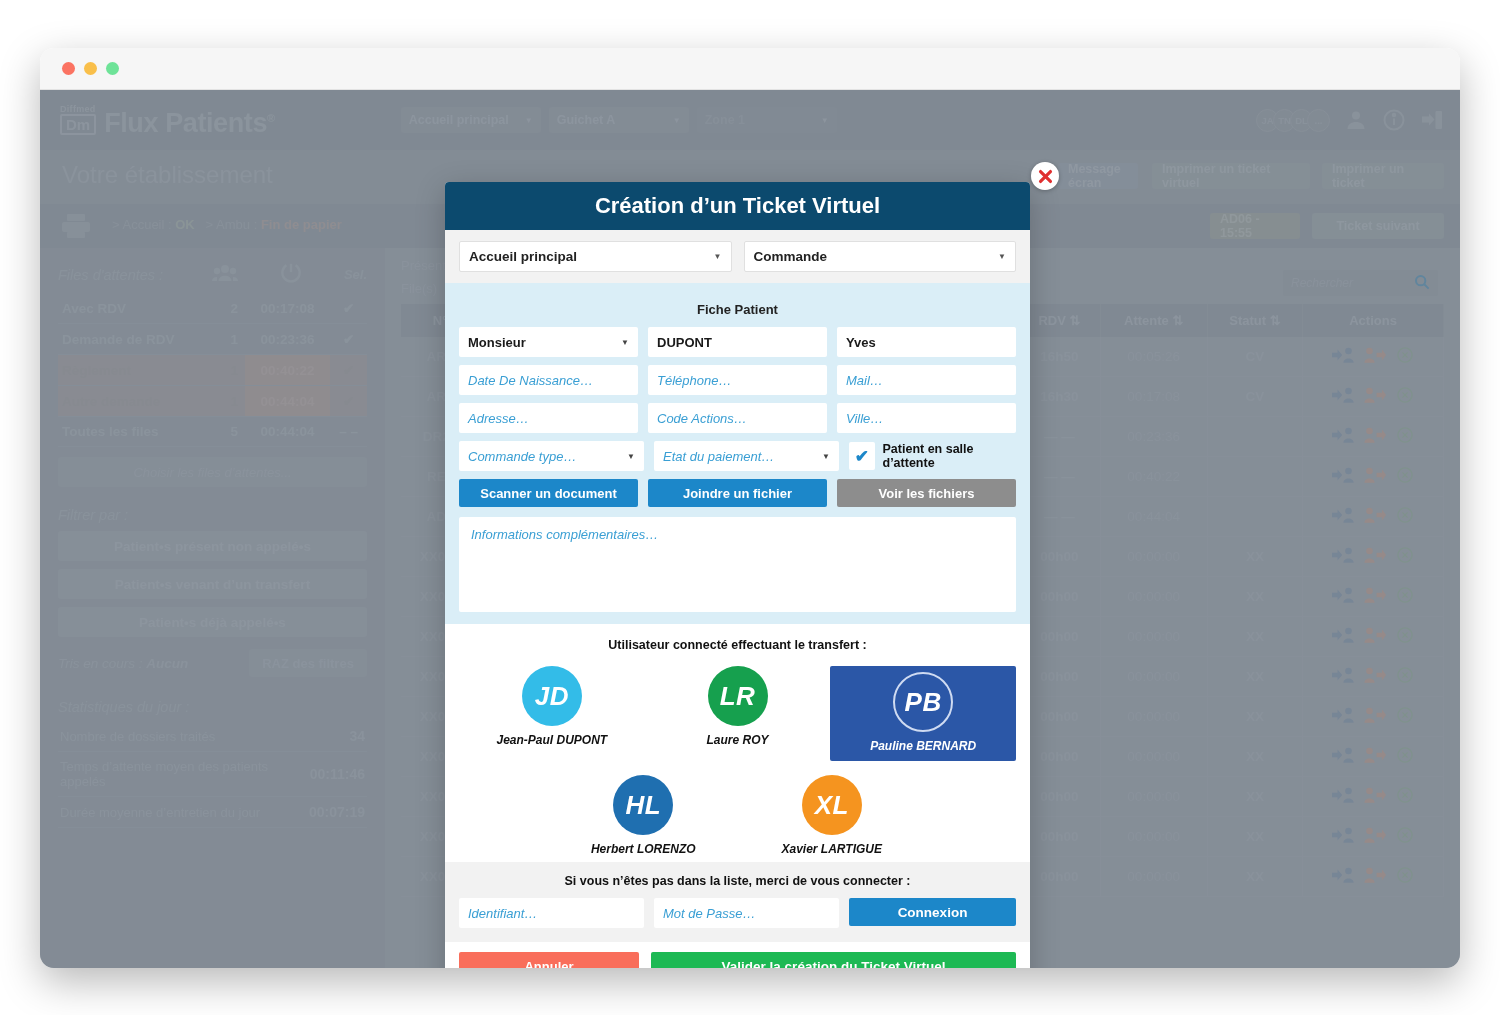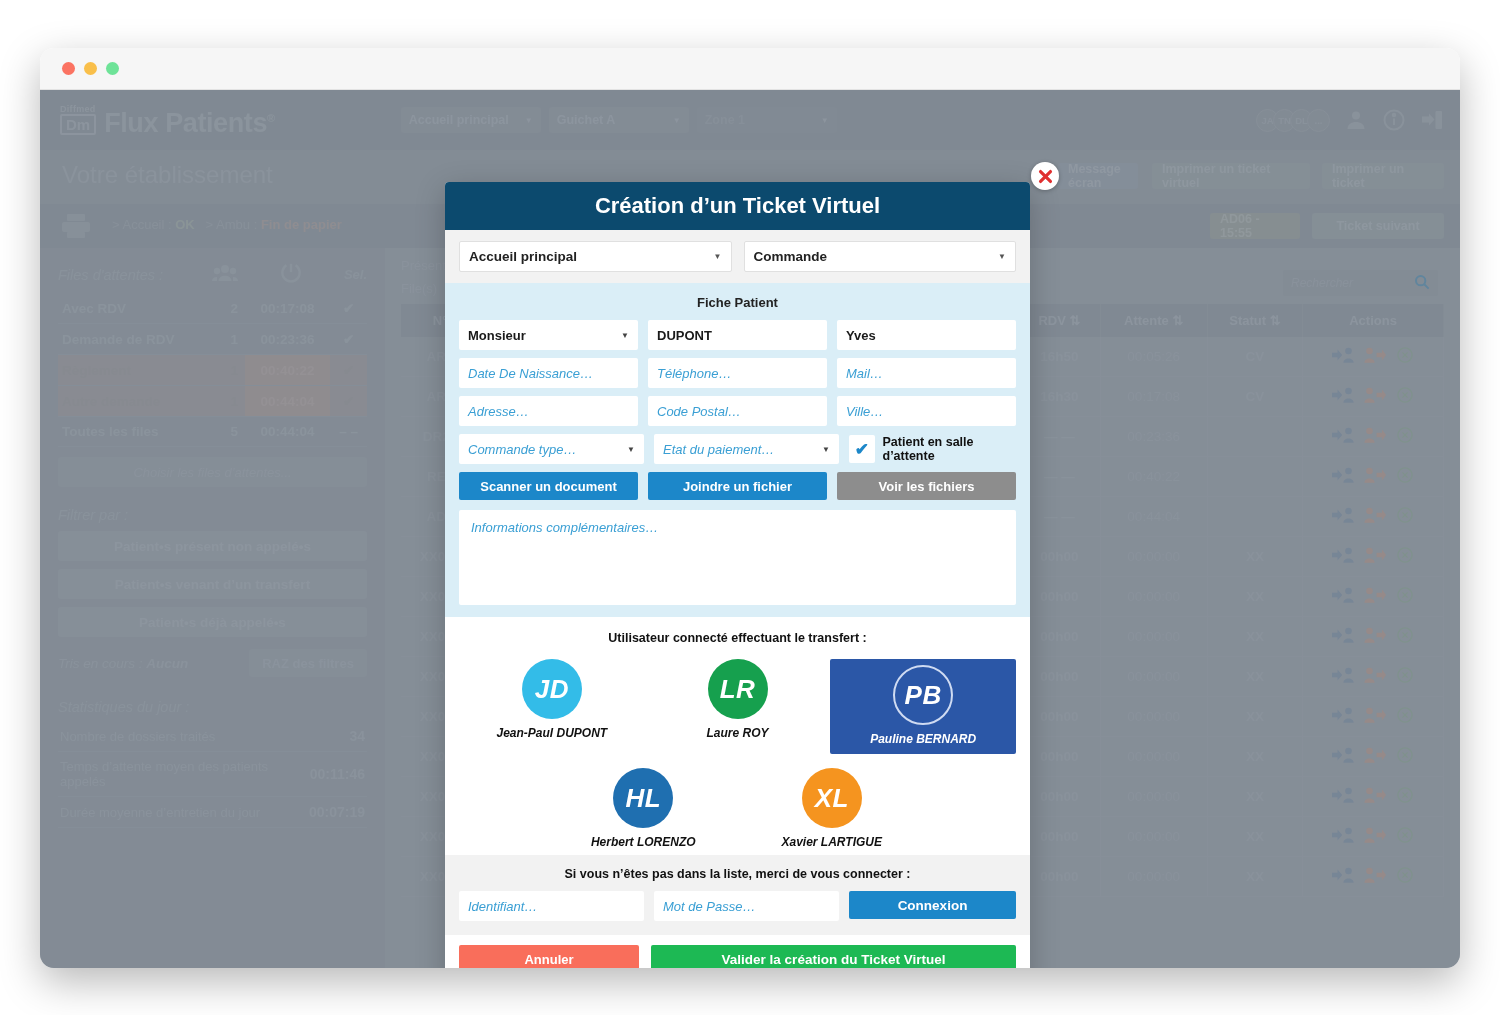--- a/index.html
+++ b/index.html
@@ -223,21 +223,21 @@
     border-radius:2px; display:flex; align-items:center; justify-content:space-between;
     padding: 0 9px; font-size: 13.5px; font-weight:bold; color:#222;
   }
   .sel .caret { font-size:8px; color:#555; }
 
   #fiche {
     background:#daeef7; padding: 10px 14px 12px 14px;
   }
   #fiche-title {
     text-align:center; font-size:13px; font-weight:bold; color:#222;
-    margin: 2px 0 10px 0;
+    margin: 9px 0 10px 0;
   }
   .frow { display:flex; gap: 10px; margin-bottom: 8px; }
   .fld {
     flex:1; height: 30px; background:#fff; border-radius:2px;
     display:flex; align-items:center; padding: 0 9px; font-size:13px;
     justify-content: space-between;
   }
   .fld .ph { color:#3a9fd4; font-style: italic; }
   .fld .vl { color:#1a1a1a; font-weight:bold; }
   .fld .caret { font-size: 8px; color:#444; }
@@ -927,21 +927,21 @@
           <div class="fld">
             <span class="ph">Mail…</span>
           </div>
         </div>
 
         <div class="frow">
           <div class="fld">
             <span class="ph">Adresse…</span>
           </div>
           <div class="fld">
-            <span class="ph">Code Postal…</span>
+            <span class="ph">Code Actions…</span>
           </div>
           <div class="fld">
             <span class="ph">Ville…</span>
           </div>
         </div>
 
         <div class="frow">
           <div class="fld">
             <span class="ph">Commande type…</span>
             <span class="caret">▼</span>

